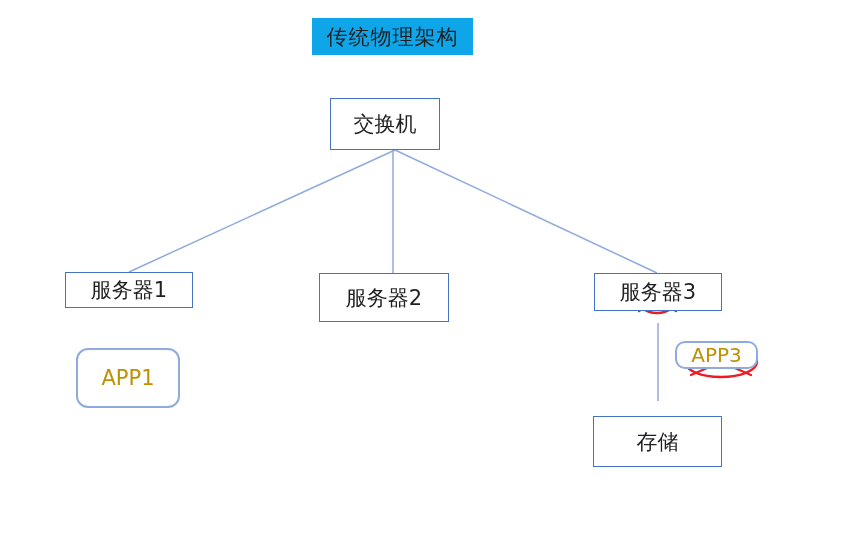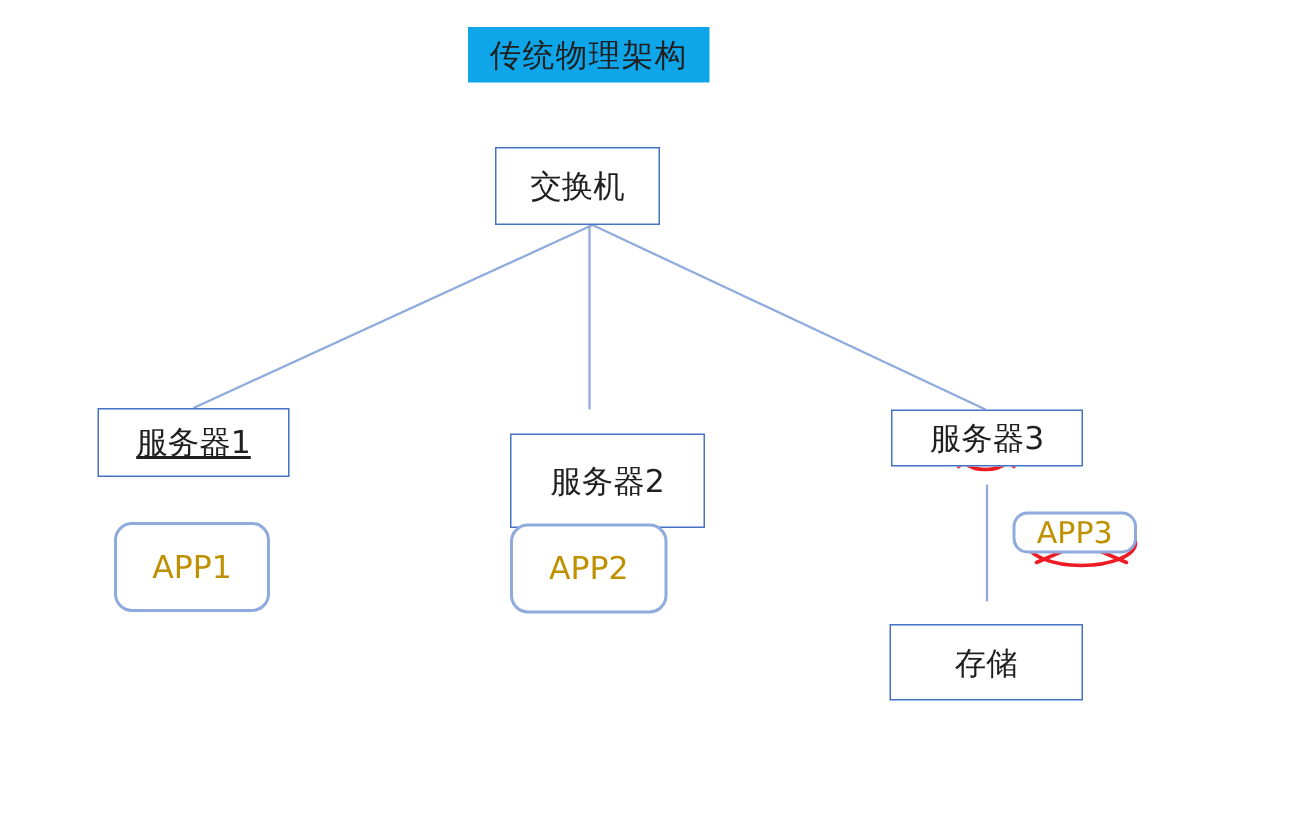--- a/index.html
+++ b/index.html
@@ -48,22 +48,22 @@
     justify-content: center;
   }
   .node.rect {
     border: 1.5px solid #4472C4;
   }
   .node.rounded {
     border: 2px solid #8FAADC;
     color: #BF9000;
   }
   .n-switch  { left: 330px; top:  98px; width: 110px; height: 52px; }
-  .n-server1 { left:  65px; top: 272px; width: 128px; height: 46px; text-decoration: underline; }
-  .n-server2 { left: 340px; top: 273px; width: 130px; height: 63px; margin-top: 16px; }
+  .n-server1 { left:  65px; top: 272px; width: 128px; height: 36px; }
+  .n-server2 { left: 319px; top: 273px; width: 130px; height: 49px; }
   .n-server3 { left: 594px; top: 273px; width: 128px; height: 38px; }
   .n-app1    { left:  76px; top: 348px; width: 104px; height: 60px; border-radius: 12px; }
   .n-app2    { left: 340px; top: 349px; width: 105px; height: 60px; border-radius: 12px; }
   .n-app3    { left: 675px; top: 341px; width:  83px; height: 28px; border-radius: 10px; font-size: 20px; }
   .n-storage { left: 593px; top: 416px; width: 129px; height: 51px; }
 </style>
 </head>
 <body>
 
 <div class="canvas">
@@ -93,19 +93,18 @@
   <div class="node rect n-switch">交换机</div>
 
   <div class="node rect n-server1">服务器1</div>
 
   <div class="node rect n-server2">服务器2</div>
 
   <div class="node rect n-server3">服务器3</div>
 
   <div class="node rounded n-app1">APP1</div>
 
-  <div class="node rounded n-app2">APP2</div>
 
   <div class="node rounded n-app3">APP3</div>
 
   <div class="node rect n-storage">存储</div>
 
 </div>
 
 </body></html>

